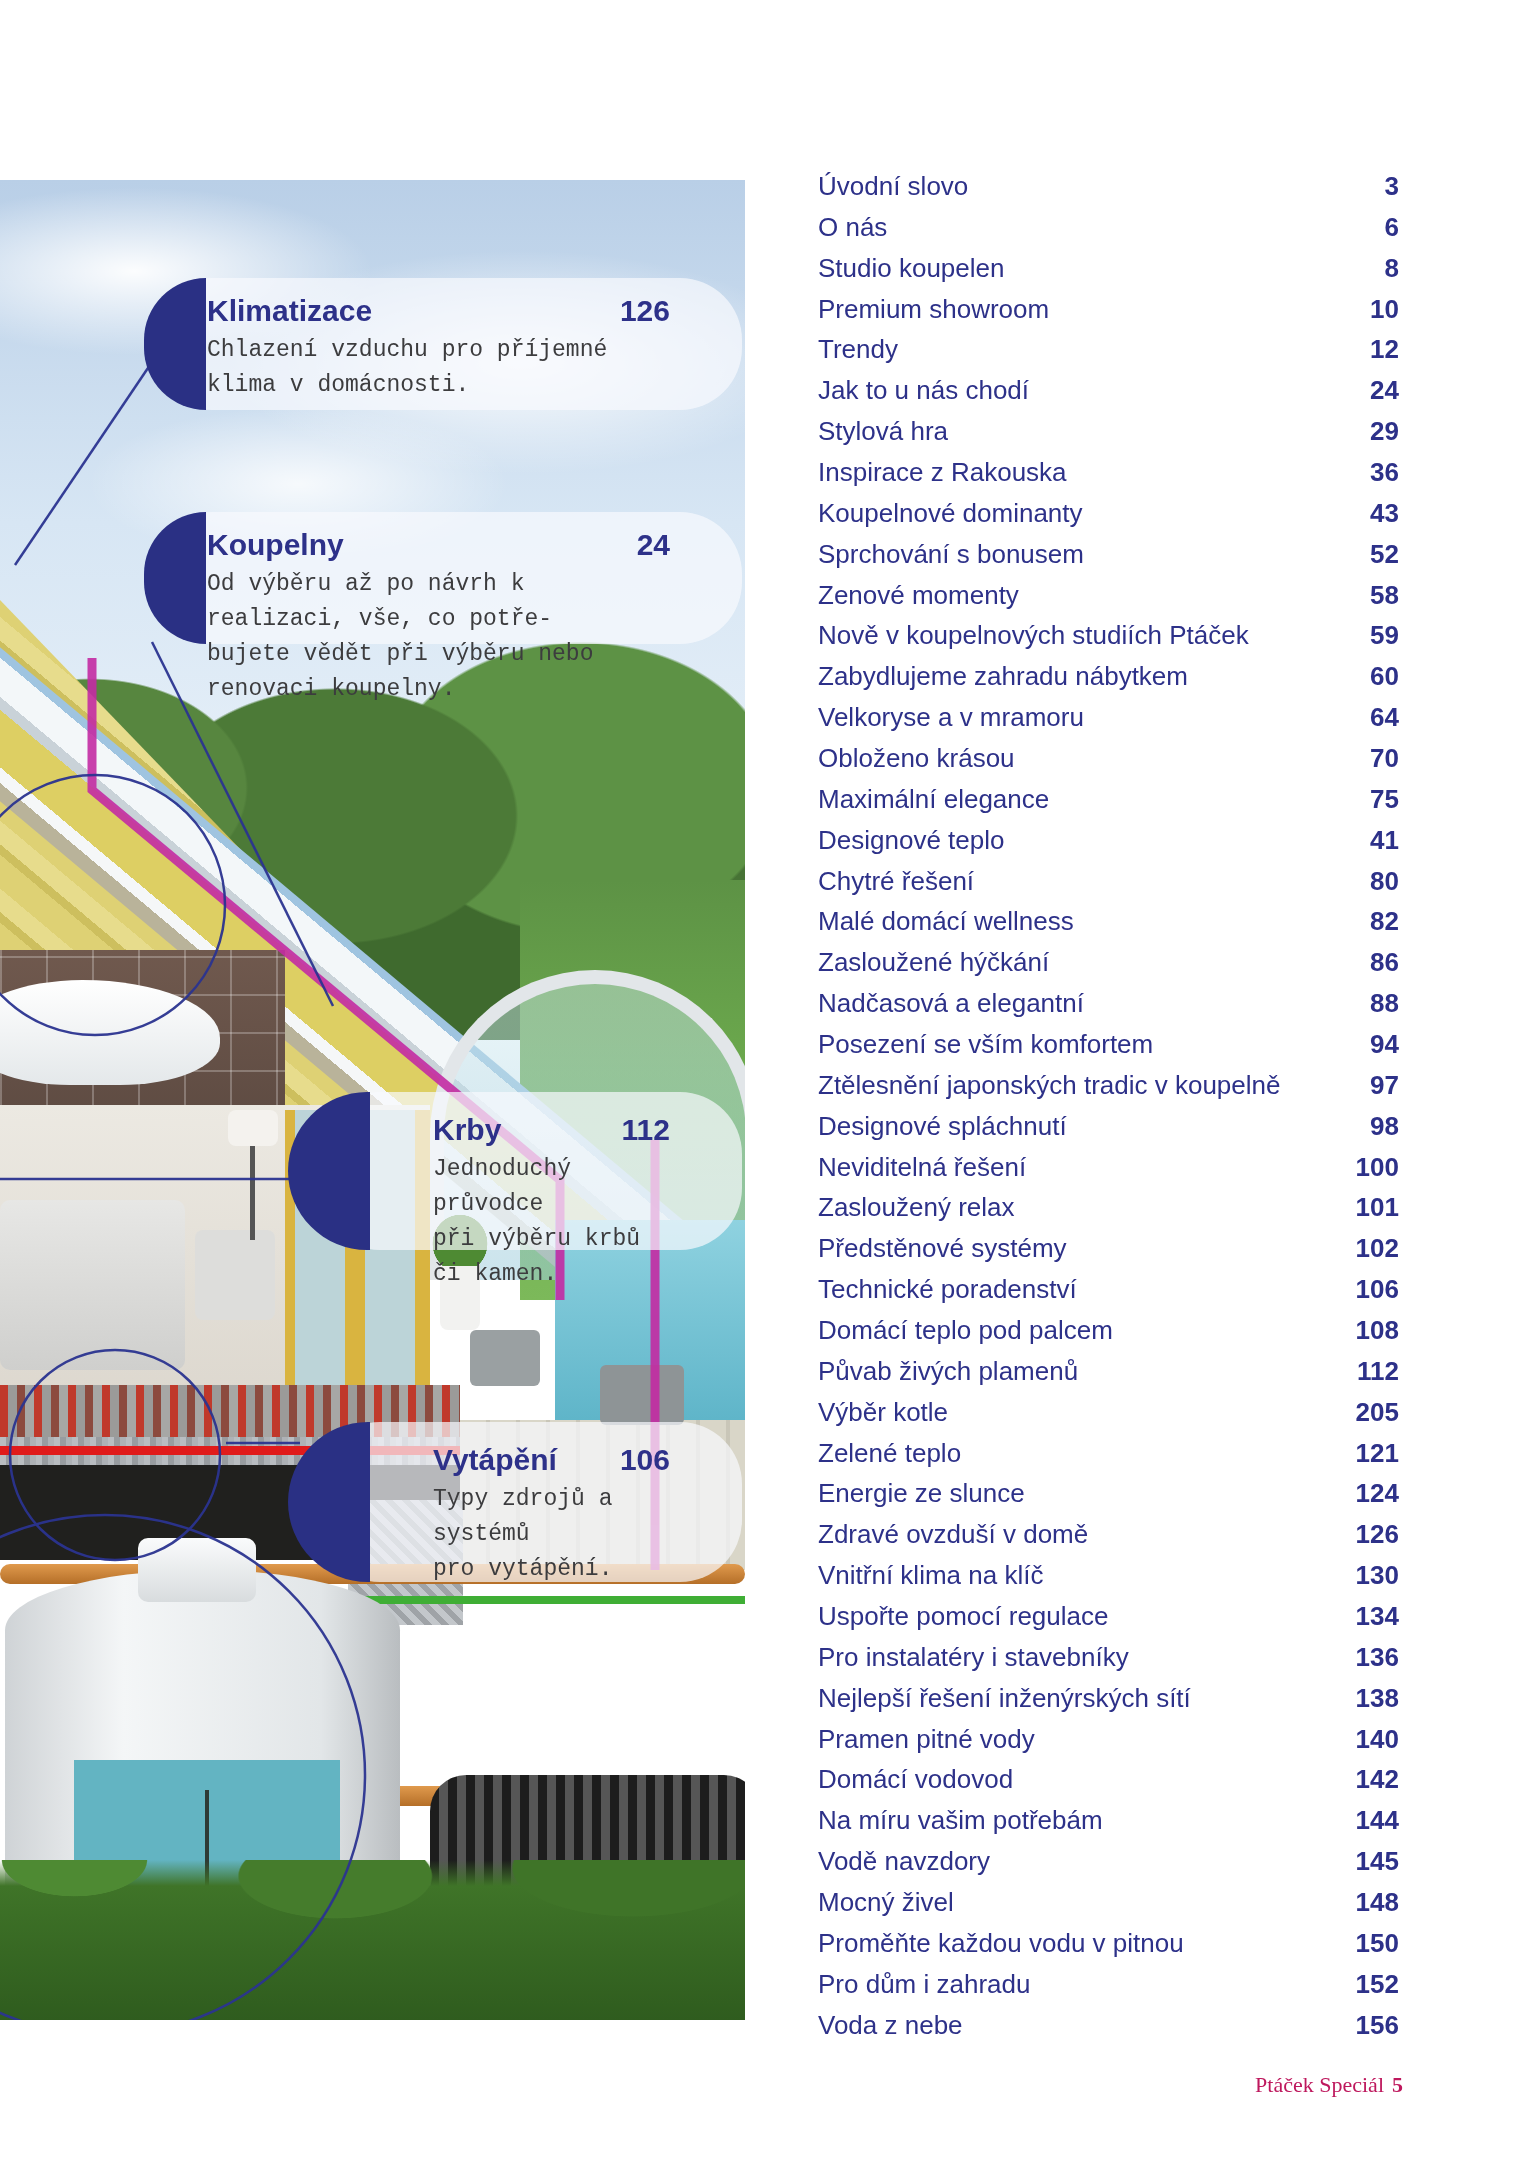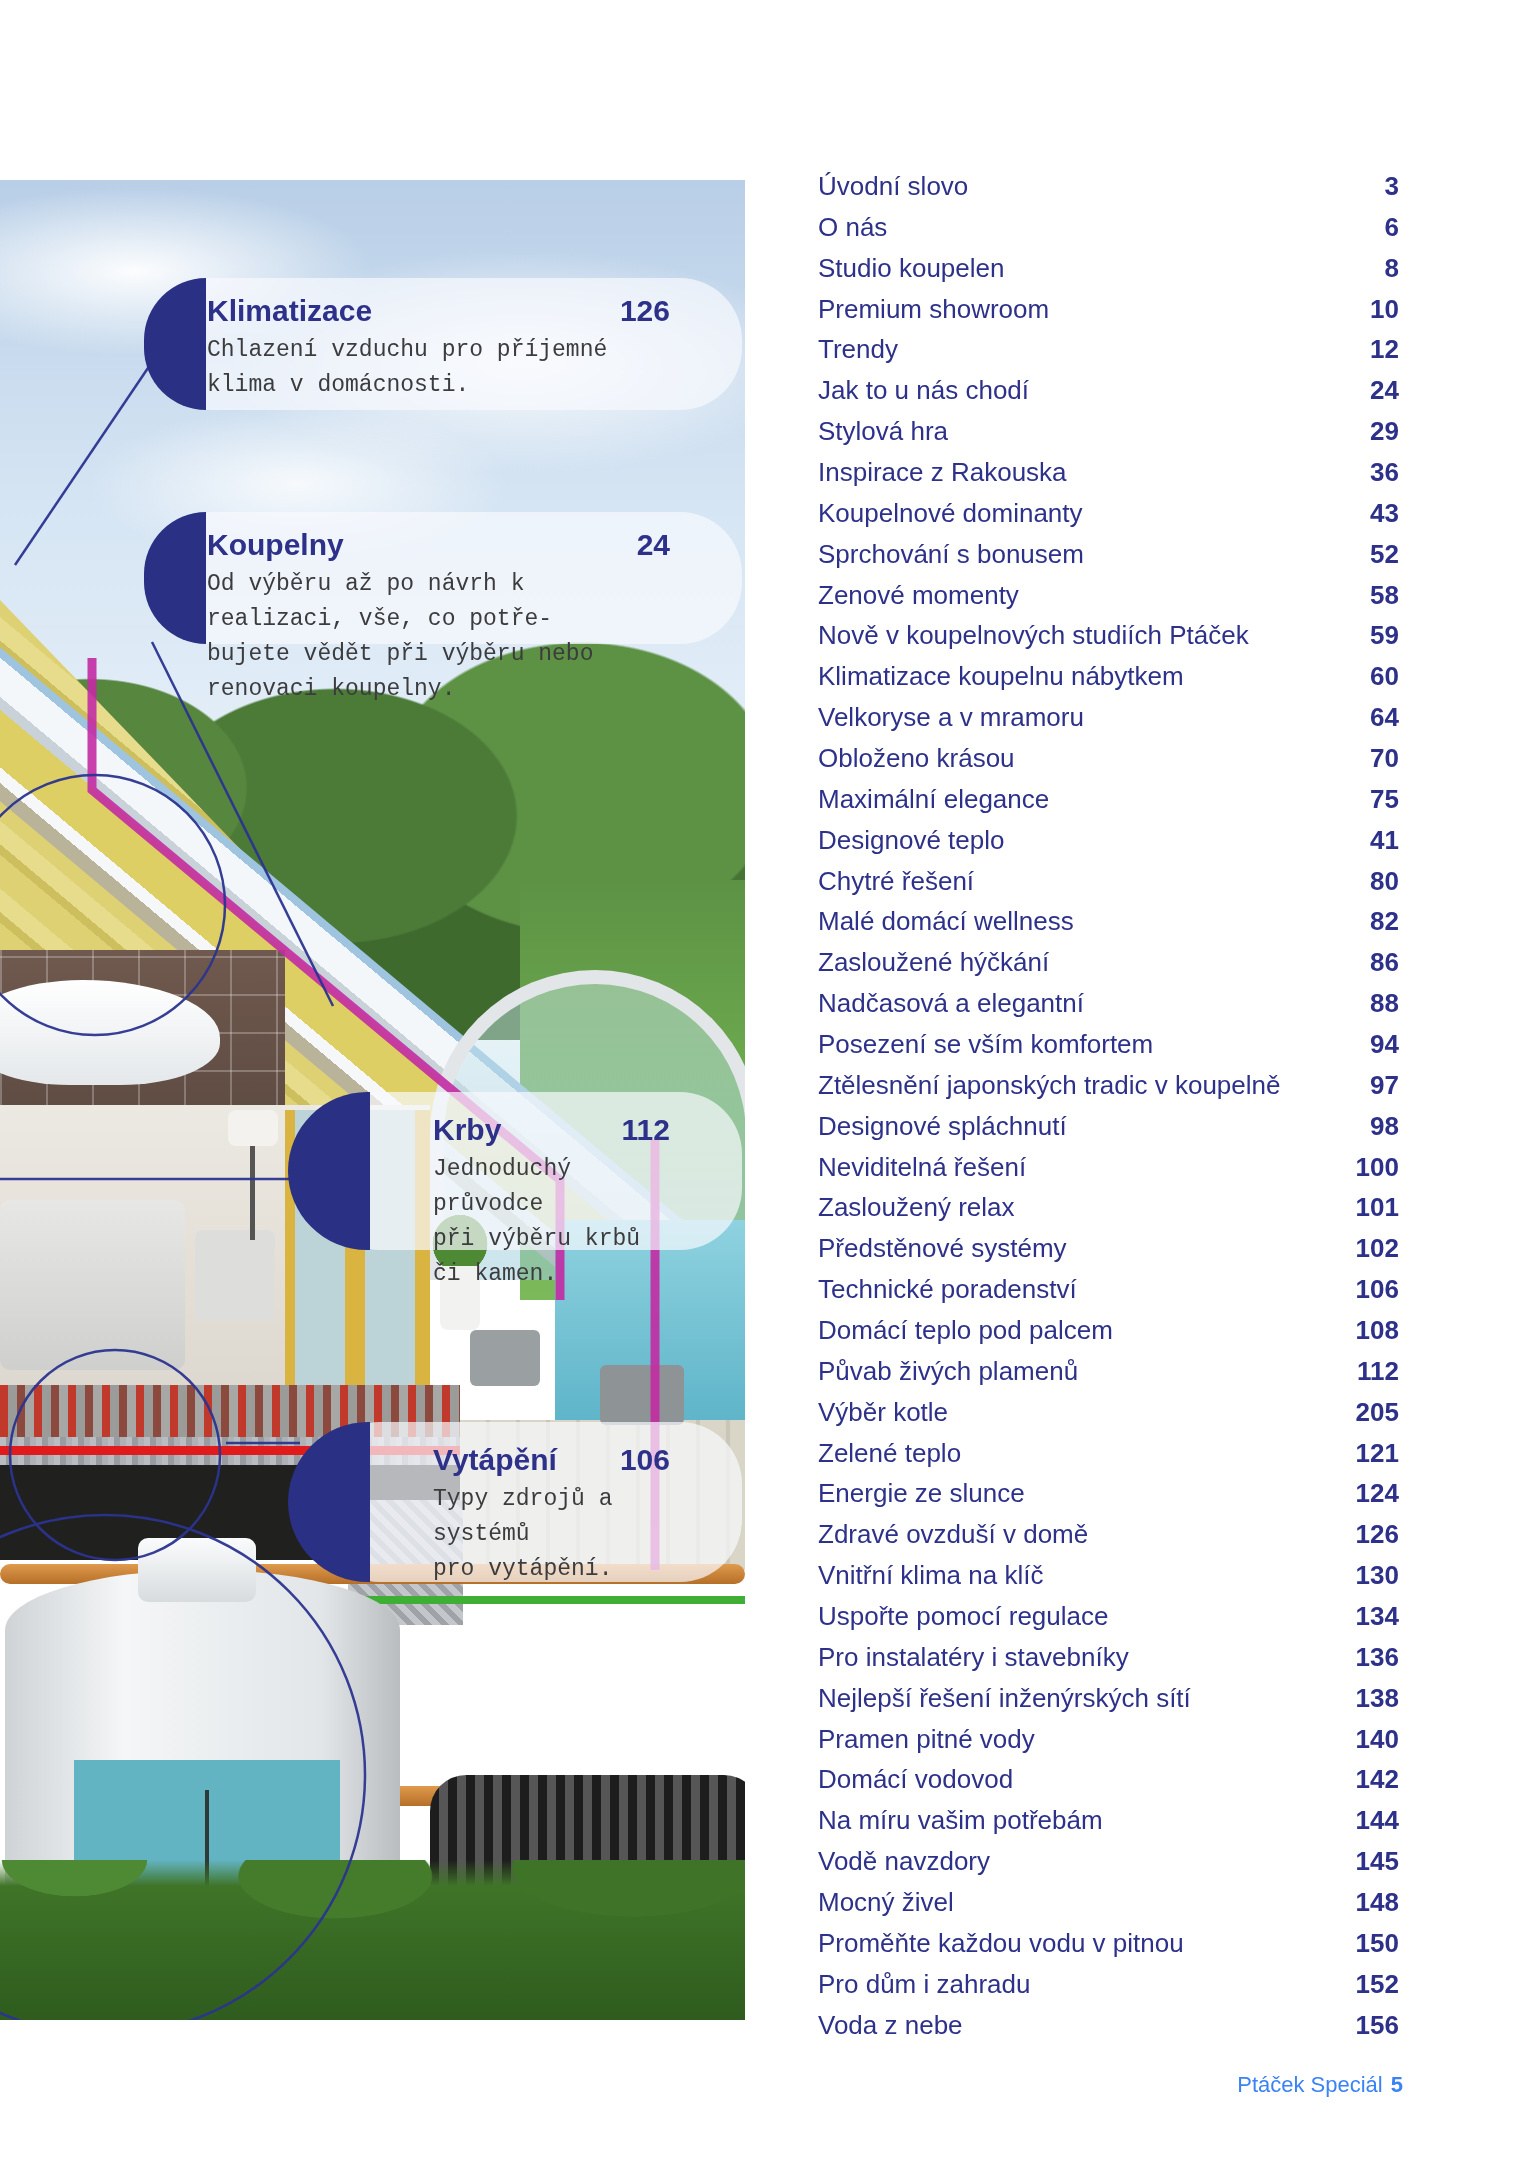--- a/index.html
+++ b/index.html
@@ -109,21 +109,21 @@
   #callout-krby .co-num, #callout-vytapeni .co-num { top:20px; }
 
   
   .toc { position:absolute; left:818px; top:166px; width:581px;text-align:right; }
   .toc-row { display:flex; justify-content:space-between; align-items:center;
              height:40.87px; color:#2d3189; font-size:26px; }
   .toc-label { font-weight:400; white-space:nowrap; }
   .toc-page { font-weight:bold; }
 
   
-  .footer { position:absolute; top:2072px; right:124px; font-size:22px; color:#3b82f6; }
+  .footer { position:absolute; top:2072px; right:124px; font-size:22px; color:#be185d;font-family:Liberation Serif, serif; }
   .footer .f-num { font-weight:bold; margin-left:8px; }
 </style>
 </head>
 <body>
 
 <div class="page">
 
   <div class="photo">
     <div class="sky"></div>
     <div class="trees"></div>
@@ -268,21 +268,21 @@
       <span class="toc-label">Zenové momenty</span>
       <span class="toc-page">58</span>
     </div>
 
     <div class="toc-row">
       <span class="toc-label">Nově v koupelnových studiích Ptáček</span>
       <span class="toc-page">59</span>
     </div>
 
     <div class="toc-row">
-      <span class="toc-label">Klimatizace koupelnu nábytkem</span>
+      <span class="toc-label">Zabydlujeme zahradu nábytkem</span>
       <span class="toc-page">60</span>
     </div>
 
     <div class="toc-row">
       <span class="toc-label">Velkoryse a v mramoru</span>
       <span class="toc-page">64</span>
     </div>
 
     <div class="toc-row">
       <span class="toc-label">Obloženo krásou</span>

